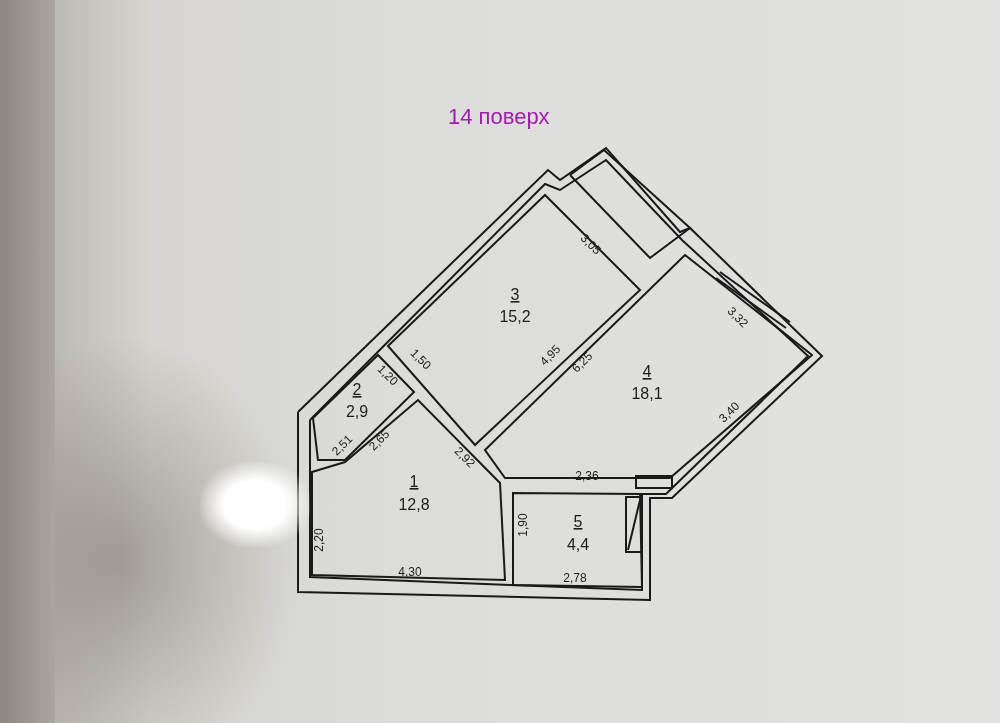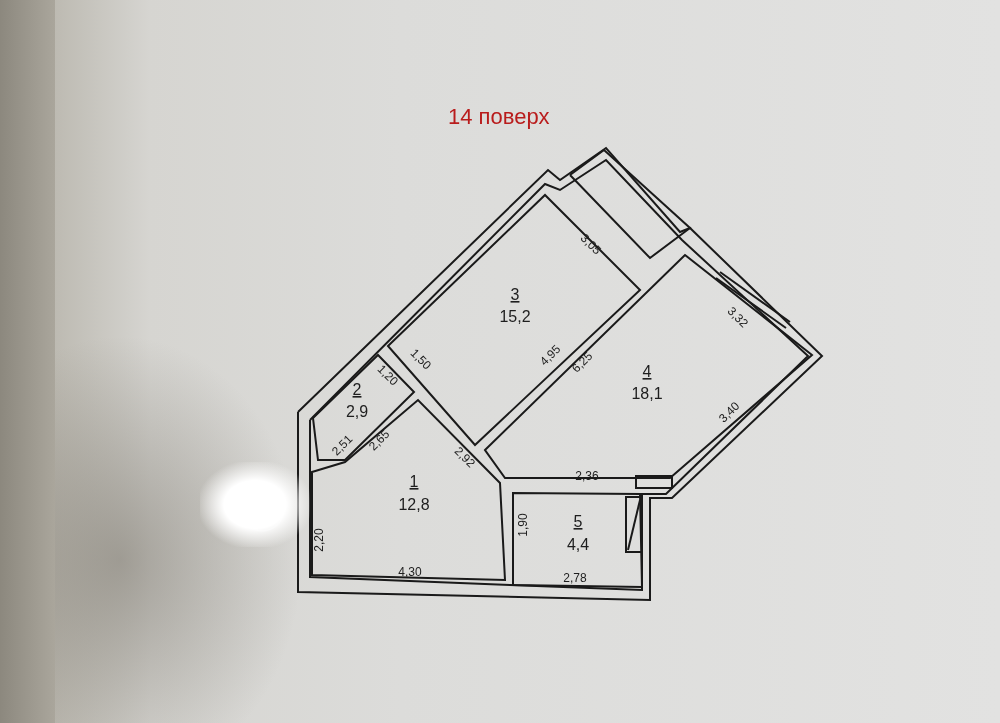--- a/index.html
+++ b/index.html
@@ -5,21 +5,21 @@
   html,body{margin:0;padding:0;}
   body{width:1000px;height:723px;overflow:hidden;position:relative;
        font-family:"Liberation Sans",sans-serif;background:#cfcfcc;}
   .paper{position:absolute;left:0;top:0;width:1000px;height:723px;
     background:
       radial-gradient(ellipse 260px 320px at 120px 560px, rgba(120,115,105,0.55), rgba(120,115,105,0) 70%),
       linear-gradient(90deg, #9d998f 0px, #b9b6ad 40px, #d6d5d1 150px, #dcdcda 400px, #e2e2e1 1000px);}
   .spine{position:absolute;left:0;top:0;width:55px;height:723px;background:linear-gradient(90deg,#8c887e,#aaa69c);}
   .glare{position:absolute;left:200px;top:462px;width:110px;height:85px;border-radius:30px;
     background:radial-gradient(ellipse at center, rgba(255,255,255,1) 40%, rgba(255,255,255,0) 75%);}
-  .title{position:absolute;left:448px;top:104px;font-size:22px;color:#b91c1c;}
+  .title{position:absolute;left:448px;top:104px;font-size:22px;color:#a21caf;}
   svg{position:absolute;left:0;top:0;}
   .lbl{font-family:"Liberation Sans",sans-serif;fill:#1e1e1e;}
 </style>
 </head>
 <body>
 
 <div class="paper"></div>
 <div class="spine"></div>
 
 <div class="title">14 поверх</div>

